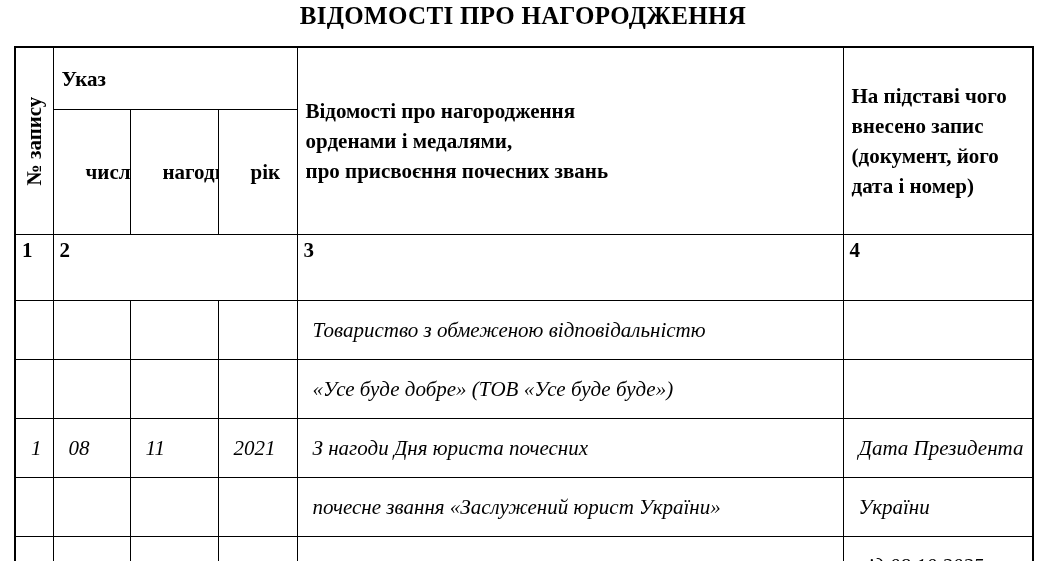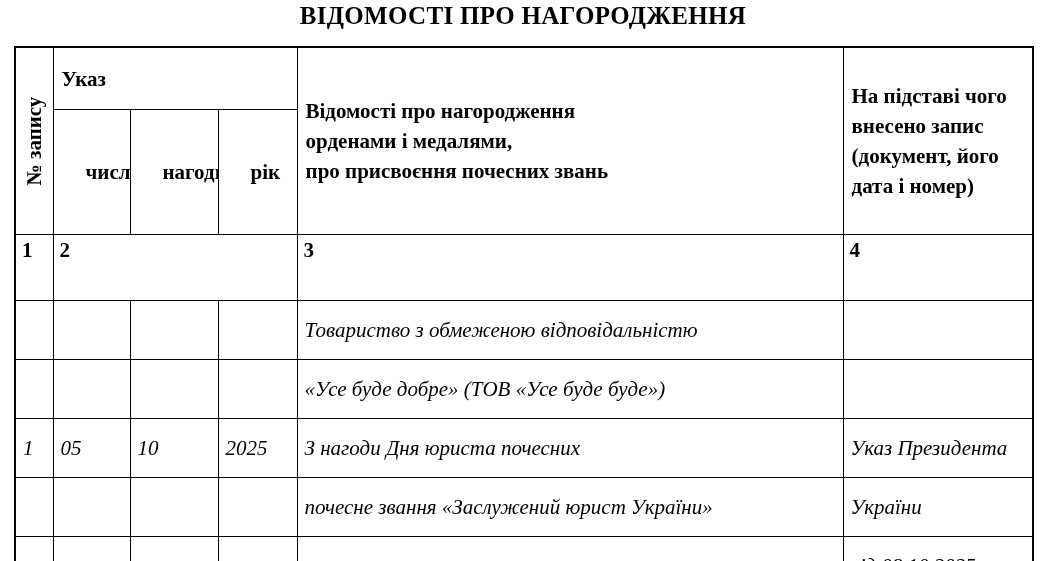--- a/index.html
+++ b/index.html
@@ -72,21 +72,21 @@
     font-size: 21px;
     vertical-align: top;
     padding: 3px 6px;
   }
   
   tr.data-row > td {
     height: 58px;
     font-style: italic;
     font-size: 21px;
     vertical-align: middle;
-    padding: 0 7px;
+    padding: 0 15px;
     white-space: nowrap;
   }
 </style>
 </head>
 <body>
 
 <div class="title">ВІДОМОСТІ ПРО НАГОРОДЖЕННЯ</div>
 
 <div class="table-wrap">
   <table class="awards">
@@ -137,25 +137,25 @@
     <tr class="data-row">
       <td></td>
       <td></td>
       <td></td>
       <td></td>
       <td>«Усе буде добре» (ТОВ «Усе буде буде»)</td>
       <td></td>
     </tr>
     <tr class="data-row">
       <td>1</td>
-      <td>05</td>
-      <td>10</td>
-      <td>2025</td>
+      <td>08</td>
+      <td>11</td>
+      <td>2021</td>
       <td>З нагоди Дня юриста почесних</td>
-      <td>Указ Президента</td>
+      <td>Дата Президента</td>
     </tr>
     <tr class="data-row">
       <td></td>
       <td></td>
       <td></td>
       <td></td>
       <td>почесне звання «Заслужений юрист України»</td>
       <td>України</td>
     </tr>
     <tr class="data-row">

